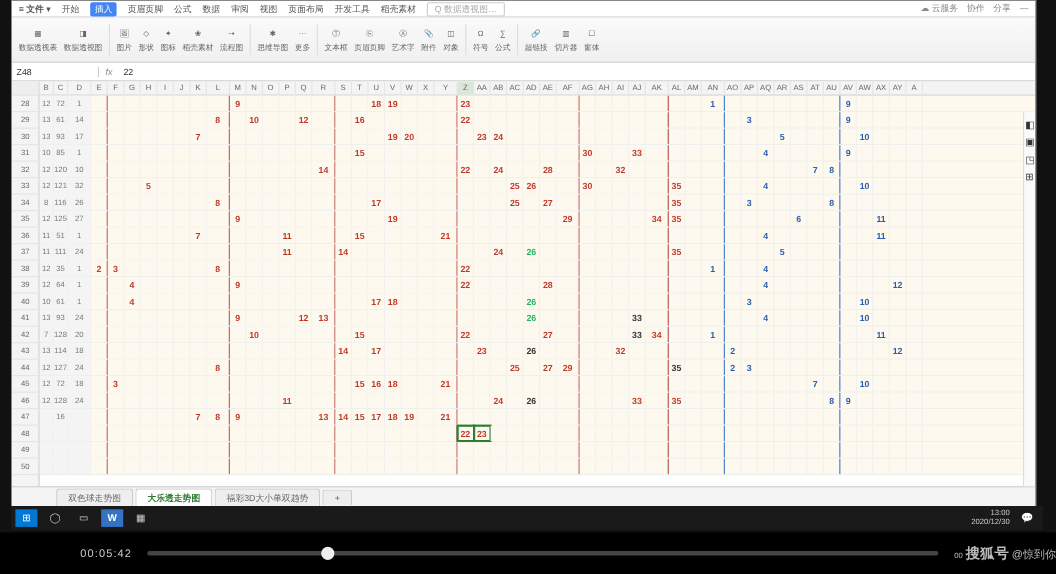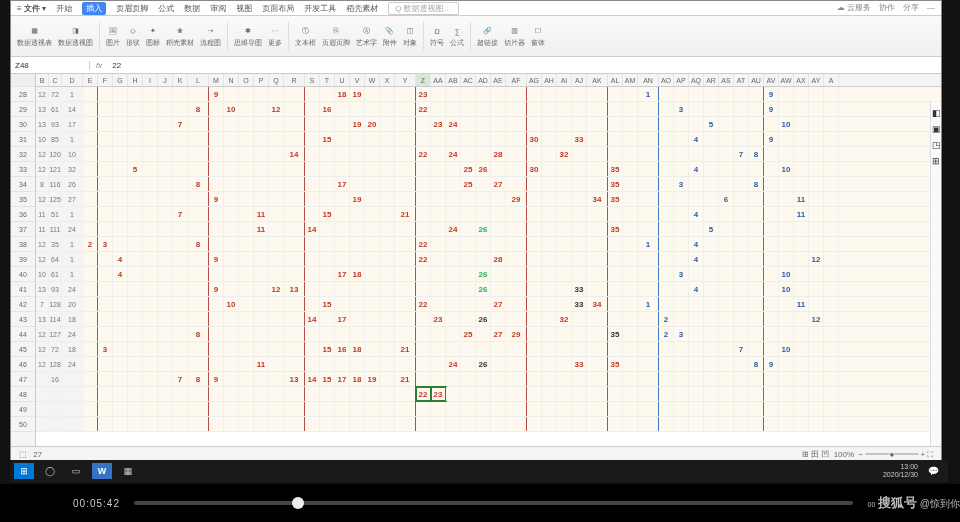--- a/index.html
+++ b/index.html
@@ -1471,27 +1471,27 @@
           </div>
     </div>
     <div class="rsidebar">
       <span class="si">◧</span>
       <span class="si">▣</span>
       <span class="si">◳</span>
       <span class="si">⊞</span>
     </div>
   </div>
 
+  <div class="tabs" id="tabs">
+        <div class="tab">双色球走势图</div>
+        <div class="tab active">大乐透走势图</div>
+        <div class="tab">福彩3D大小单双趋势</div>
+        <div class="tab">+</div>
+      </div>
 
-  <div class="status">
-    <span>⬚ &nbsp; 27</span>
-    <span>
-      ⊞ 田 凹 &nbsp;<span>100%</span>&nbsp; − ━━━●━━━ + ⛶
-    </span>
-  </div>
  </div>
 
  <div class="taskbar">
    <div class="tb" style="background:#0078d4;color:#fff">⊞</div>
    <div class="tb">◯</div>
    <div class="tb">▭</div>
    <div class="tb" style="background:#3474c4;color:#fff;font-weight:bold">W</div>
    <div class="tb">▦</div>
    <div class="clock">
      <div>13:00</div>

